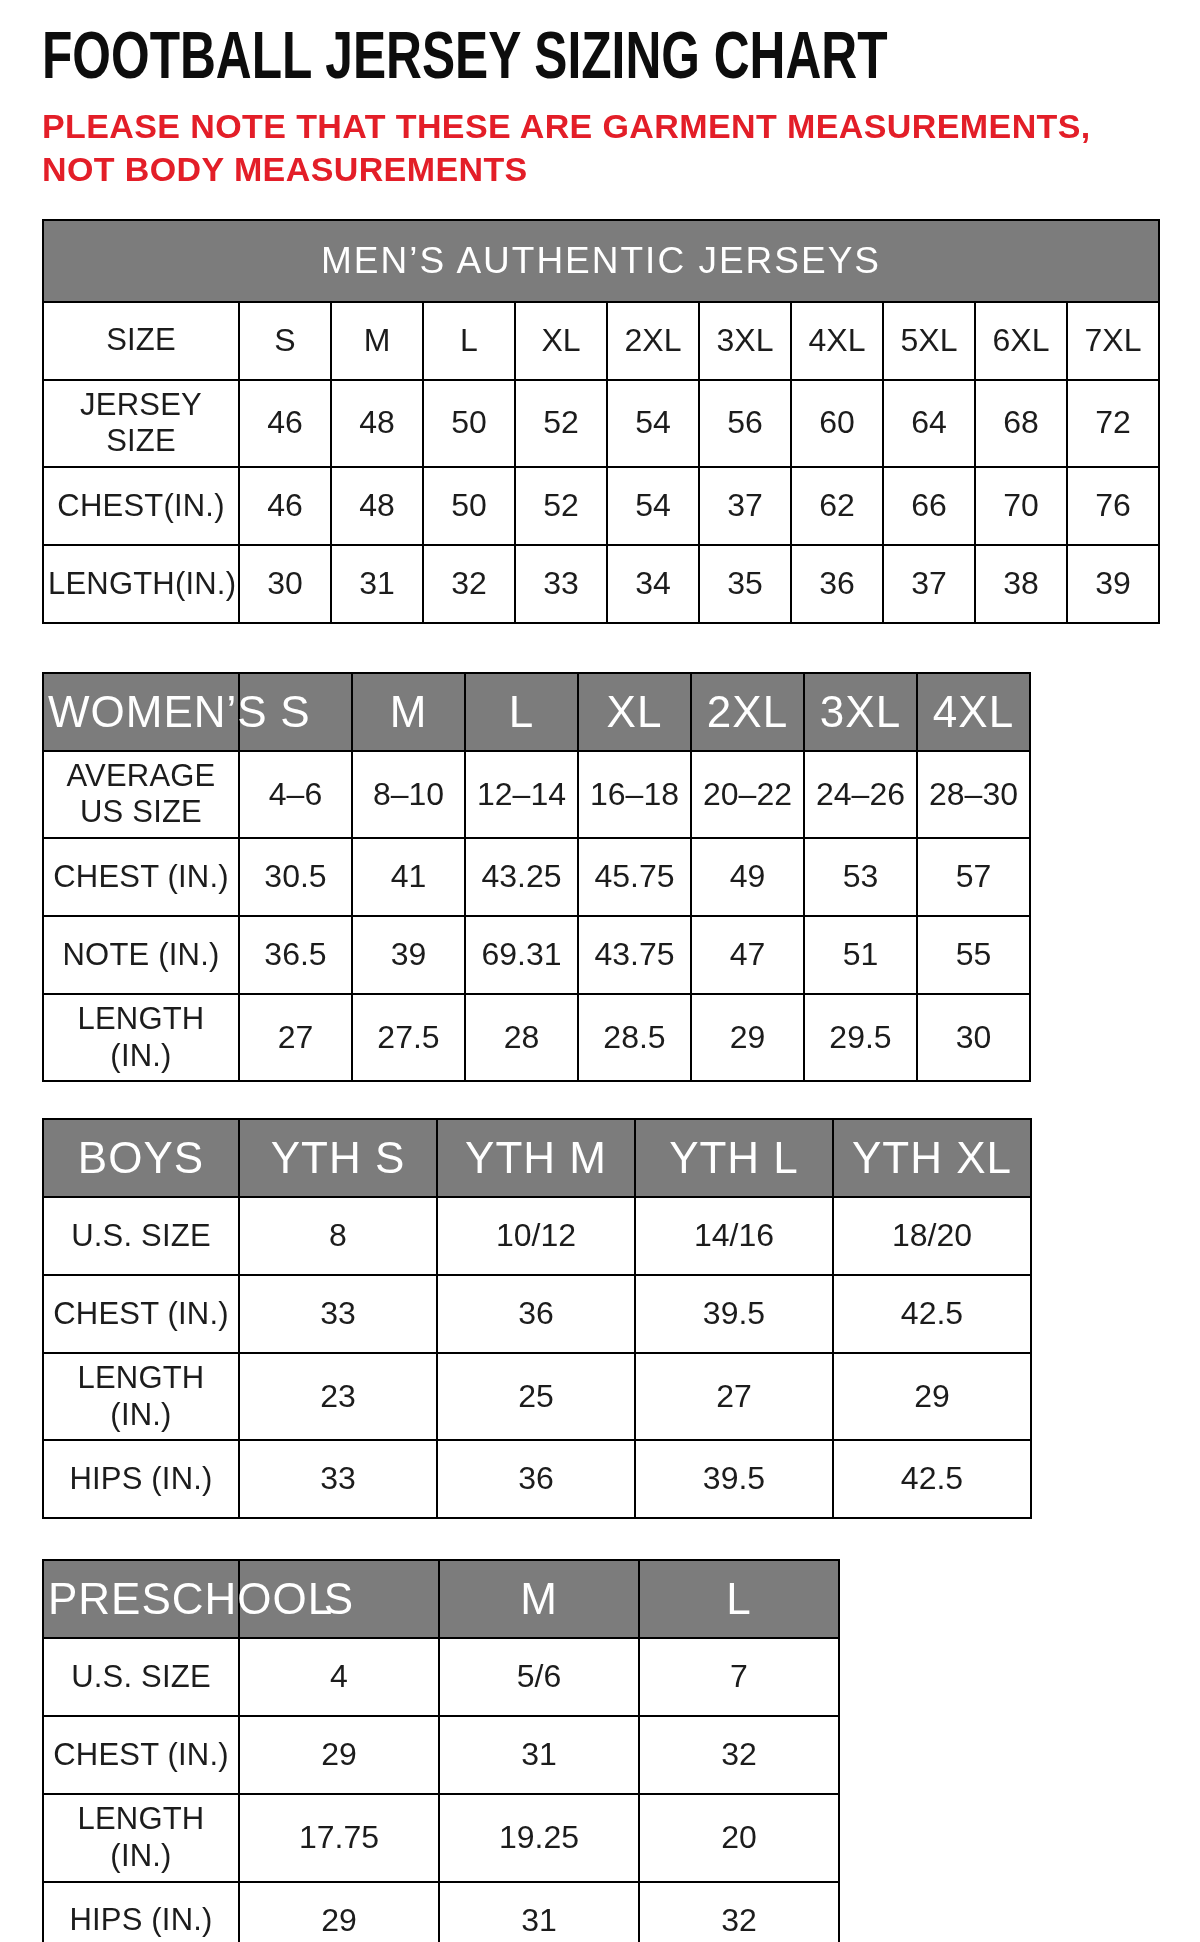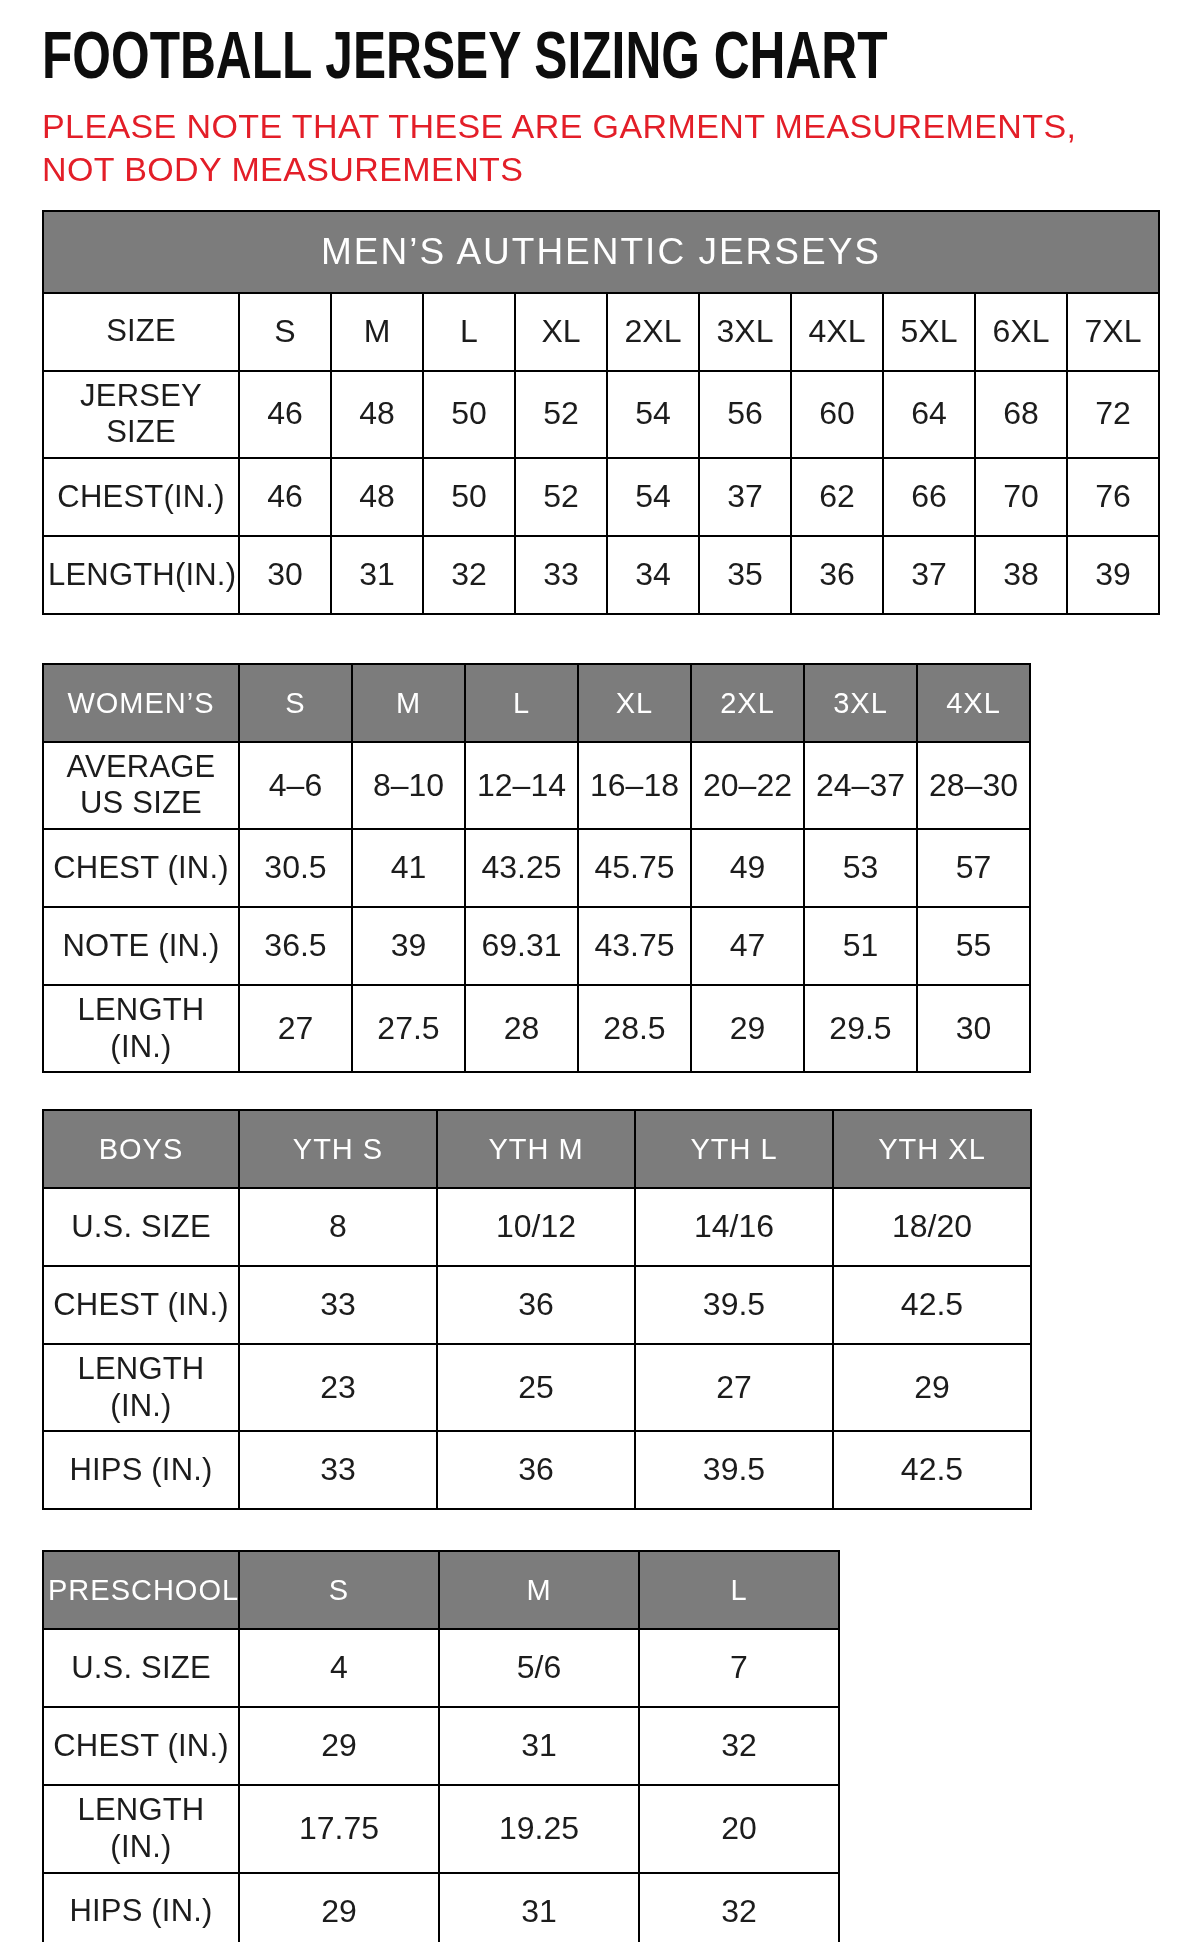--- a/index.html
+++ b/index.html
@@ -23,21 +23,22 @@
     transform-origin: left center;
     margin-bottom: 22px;
     color: #0d0d0d;
   }
   p.note {
     color: #e31e28;
     font-size: 34px;
     line-height: 1.28;
     max-width: 1095px;
     letter-spacing: 0.4px;
-    margin-bottom: 18px;
+    margin-bottom: 27px;
+    font-weight: bold;
   }
 
   table.sizing-table {
     border-collapse: collapse;
     table-layout: fixed;
     margin-bottom: 44px;
   }
   #mens     { width: 972px; margin-bottom: 48px; }
   #womens   { width:  988px; margin-bottom: 36px; }
   #boys     { width:  988px; margin-bottom: 40px; }
@@ -63,21 +64,21 @@
   .sizing-table .gray,
   .sizing-table tr.gray-row th {
     background: #7c7c7c;
     color: #ffffff;
   }
   .sizing-table th.title-cell {
     font-size: 37px;
     letter-spacing: 2px;
     height: 82px;
   }
-  .sizing-table tr.gray-row th { font-size: 29px; letter-spacing: 1px; }
+  .sizing-table tr.gray-row th { font-size: 44px; letter-spacing: 1px; }
   .sizing-table tbody th.row-label { font-size: 31px; letter-spacing: 0.2px; margin-left: 36px; }
 </style>
 </head>
 <body>
 
 <div class="page">
 
   <h1 class="title">FOOTBALL JERSEY SIZING CHART</h1>
 
   <p class="note">PLEASE NOTE THAT THESE ARE GARMENT MEASUREMENTS, NOT BODY MEASUREMENTS</p>
@@ -168,21 +169,21 @@
         </tr>
     </thead>
     <tbody>
         <tr>
           <th class="row-label">AVERAGE US SIZE</th>
           <td>4–6</td>
           <td>8–10</td>
           <td>12–14</td>
           <td>16–18</td>
           <td>20–22</td>
-          <td>24–37</td>
+          <td>24–26</td>
           <td>28–30</td>
         </tr>
         <tr>
           <th class="row-label">CHEST (IN.)</th>
           <td>30.5</td>
           <td>41</td>
           <td>43.25</td>
           <td>45.75</td>
           <td>49</td>
           <td>53</td>

